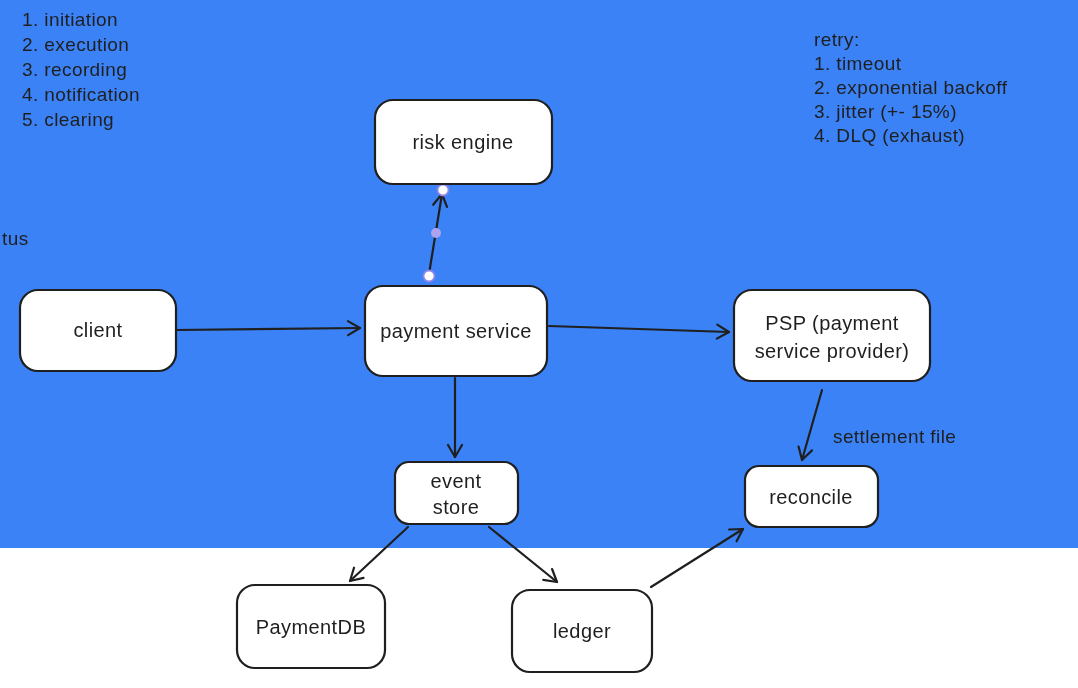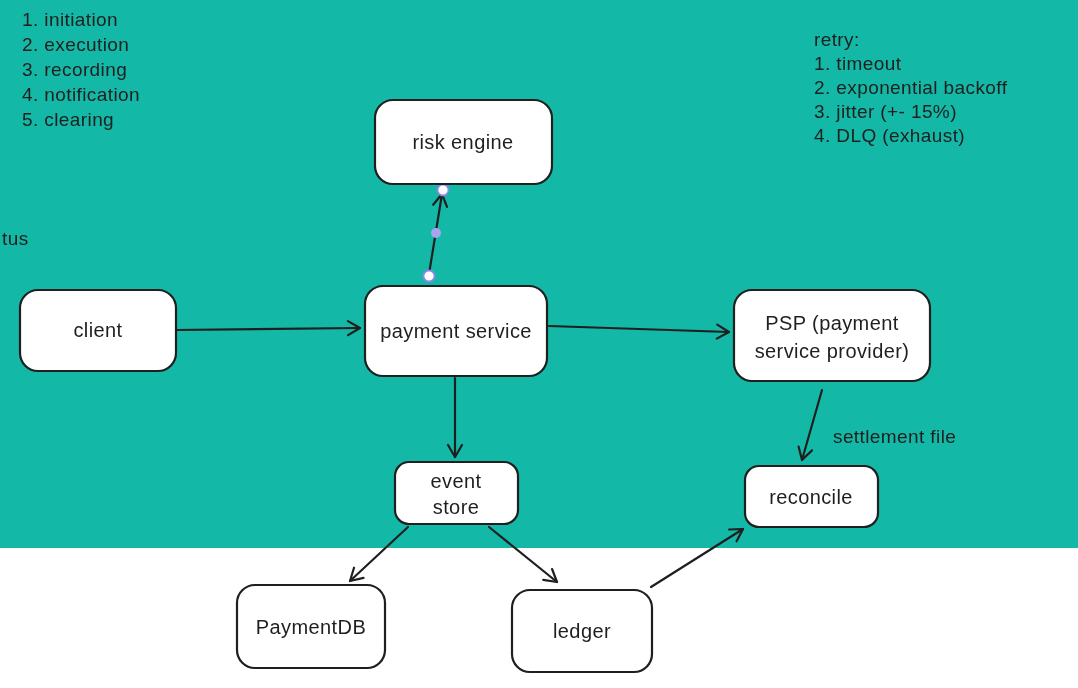--- a/index.html
+++ b/index.html
@@ -1,17 +1,17 @@
 <!DOCTYPE html>
 <html><head>
 <meta charset="utf-8">
 <style>
   html,body{margin:0;padding:0;background:#ffffff;}
   body{width:1078px;height:688px;overflow:hidden;}
-  .stage{position:relative;width:1078px;height:548px;background:#14b8a6;}
+  .stage{position:relative;width:1078px;height:548px;background:#3b82f6;}
   svg{display:block;}
   .edge{stroke:#1f1f1f;stroke-width:2.2;fill:none;stroke-linecap:round;stroke-linejoin:round;}
   .node-shape{fill:#ffffff;stroke:#1f1f1f;stroke-width:2.2;}
   text{font-family:"Liberation Sans",sans-serif;fill:#1f1f1f;letter-spacing:.4px;}
   .label{font-size:20px;text-anchor:middle;}
   .note{font-size:19px;}
   .handle{fill:#ffffff;stroke:#8f87e8;stroke-width:1.8;}
   .midpoint{fill:#aba3ec;stroke:none;}
 </style>
 </head>

